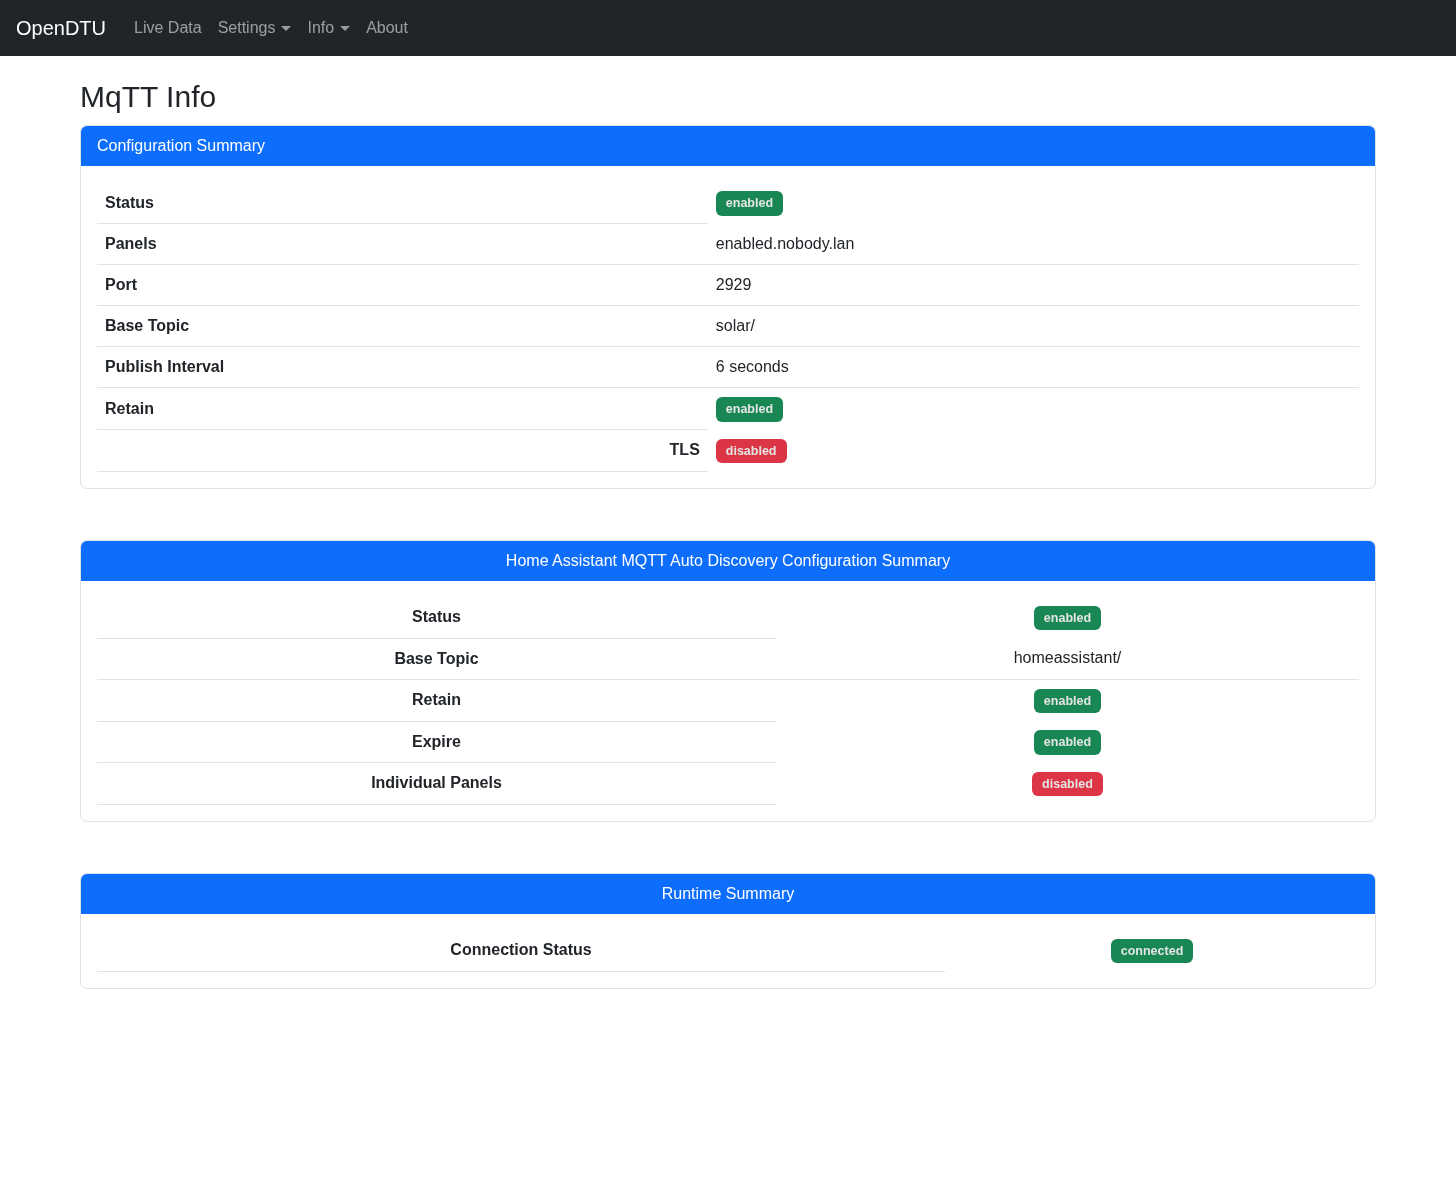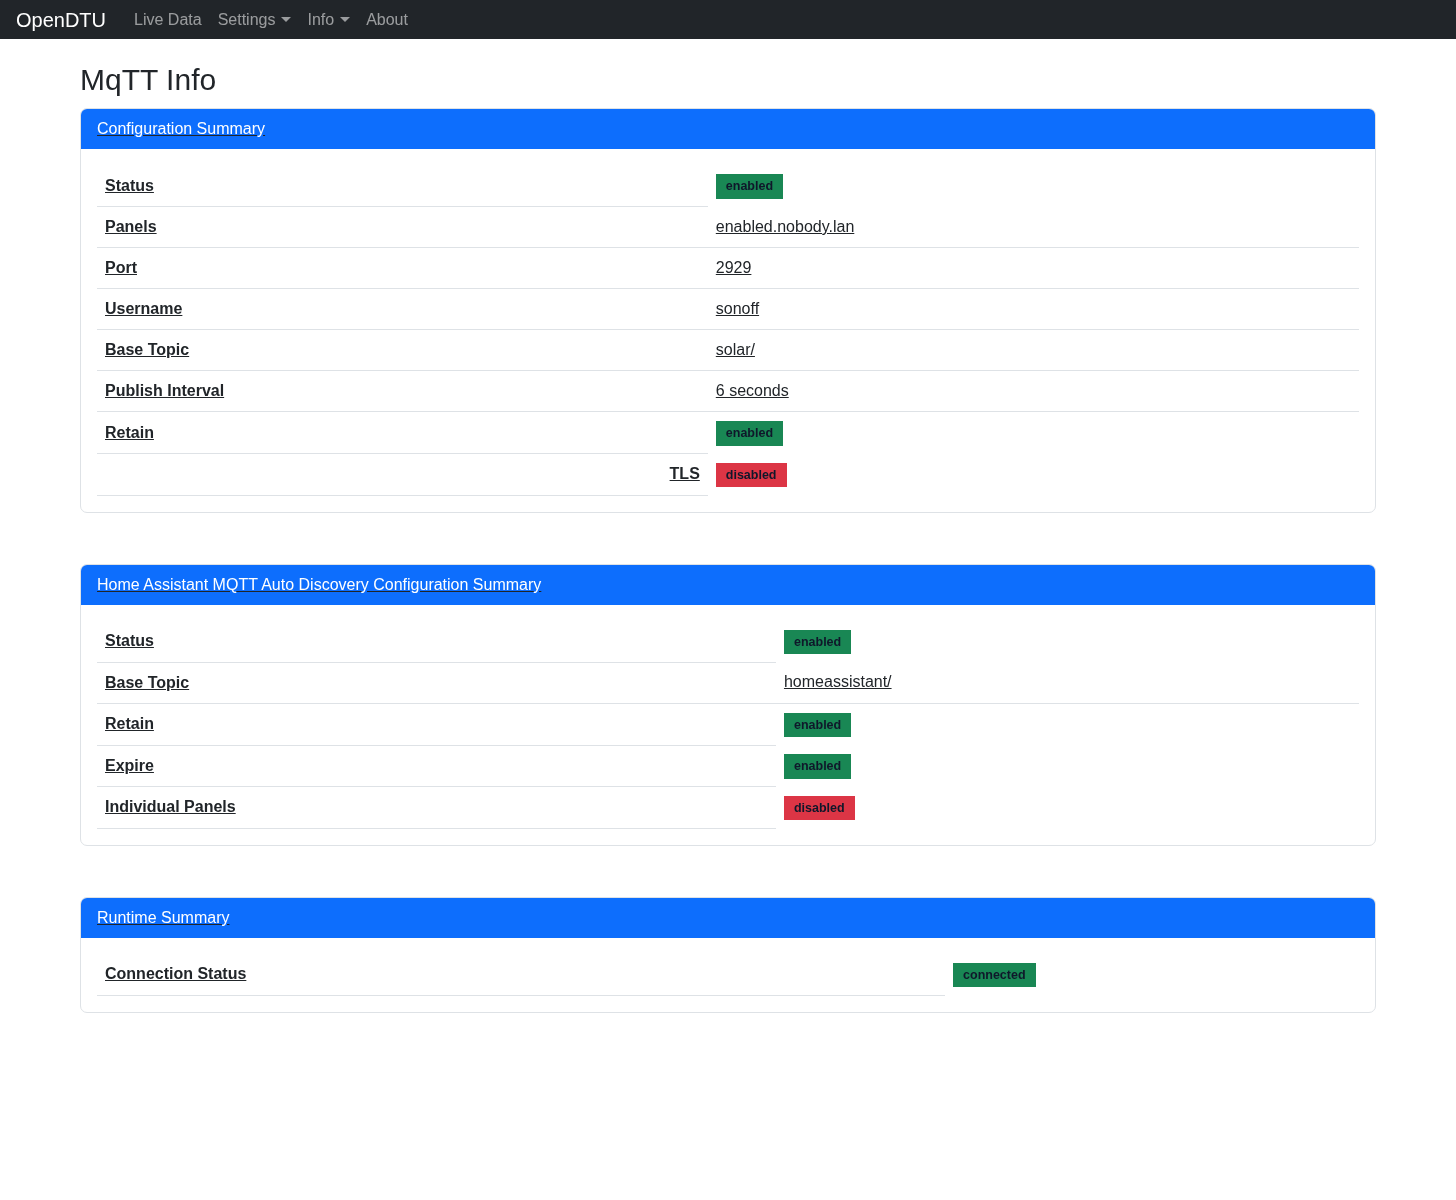--- a/index.html
+++ b/index.html
@@ -9,21 +9,21 @@
     color: #212529;
     font-family: "Liberation Sans", sans-serif;
     font-size: 16px;
     line-height: 1.5;
     min-height: 1200px;
   }
 
   
   .navbar {
     background: #212529;
-    height: 39px;
+    height: 56px;
     display: flex;
     align-items: center;
     padding: 2px 16px;
   }
   .navbar-brand {
     color: #ffffff;
     font-size: 20px;
     font-weight: 500;
     text-decoration: none;
     margin-right: 20px;
@@ -69,23 +69,22 @@
     margin: 15px 0 10px;
     color: #212529;
   }
 
   
   .card {
     border: 1px solid #dee2e6;
     border-radius: 7px;
     overflow: hidden;
     background: #ffffff;
-    text-decoration: underline;
-  }
-  .card + .card { margin-top: 51px; }
+  }
+  .card + .card { margin-top: 51px; text-align: center; }
   .card-header {
     background: #0d6efd;
     color: #ffffff;
     padding: 8px 16px;
     font-size: 16px;
   }
   .card-body { padding: 16px; }
 
   table.kv-table {
     width: 100%;
@@ -94,26 +93,26 @@
   .kv-table td {
     padding: 8px;
     vertical-align: middle;
     border-bottom: 1px solid #dee2e6;
   }
   .kv-table td.lbl { font-weight: 700; }
   .kv-table td.nob { border-bottom: none; }
 
   .badge {
     display: inline-block;
-    color: #0f172a;
+    color: #e5e5e5;
     font-size: 12.5px;
     font-weight: 700;
     line-height: 1;
     padding: 6px 10px;
-    border-radius: 0;
+    border-radius: 6px;
     white-space: nowrap;
   }
 </style>
 </head>
 <body>
 
 <nav class="navbar">
   <a class="navbar-brand">OpenDTU</a>
   <ul class="navbar-nav">
       <li class="nav-item"><a class="nav-link">Live Data</a></li>
@@ -137,24 +136,20 @@
               </tr>
               <tr>
                 <td class="lbl" style="width: 48.4%;">Panels</td>
                 <td class="val">enabled.nobody.lan</td>
               </tr>
               <tr>
                 <td class="lbl" style="width: 48.4%;">Port</td>
                 <td class="val">2929</td>
               </tr>
               <tr>
-                <td class="lbl" style="width: 48.4%;">Username</td>
-                <td class="val">sonoff</td>
-              </tr>
-              <tr>
                 <td class="lbl" style="width: 48.4%;">Base Topic</td>
                 <td class="val">solar/</td>
               </tr>
               <tr>
                 <td class="lbl" style="width: 48.4%;">Publish Interval</td>
                 <td class="val">6 seconds</td>
               </tr>
               <tr>
                 <td class="lbl" style="width: 48.4%;">Retain</td>
                 <td class="val nob"><span class="badge" style="background: rgb(25, 135, 84);">enabled</span></td>

